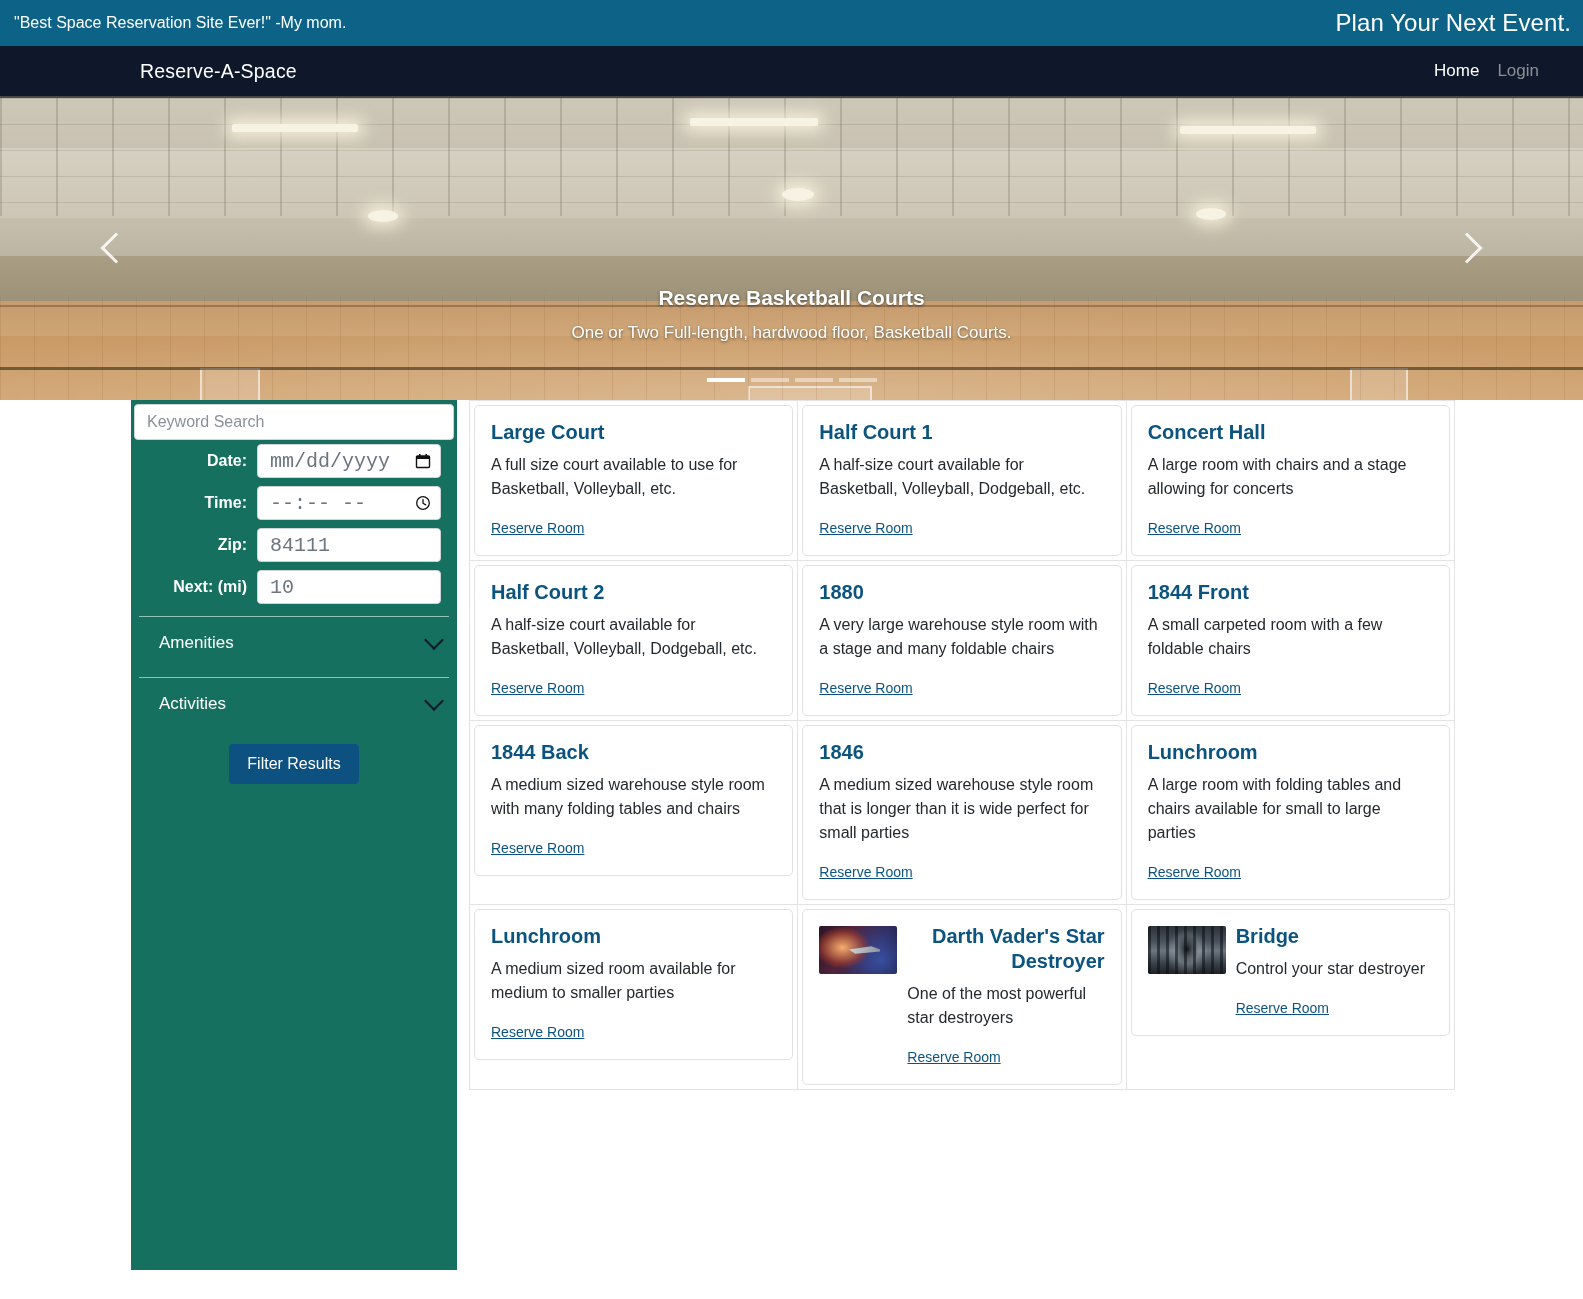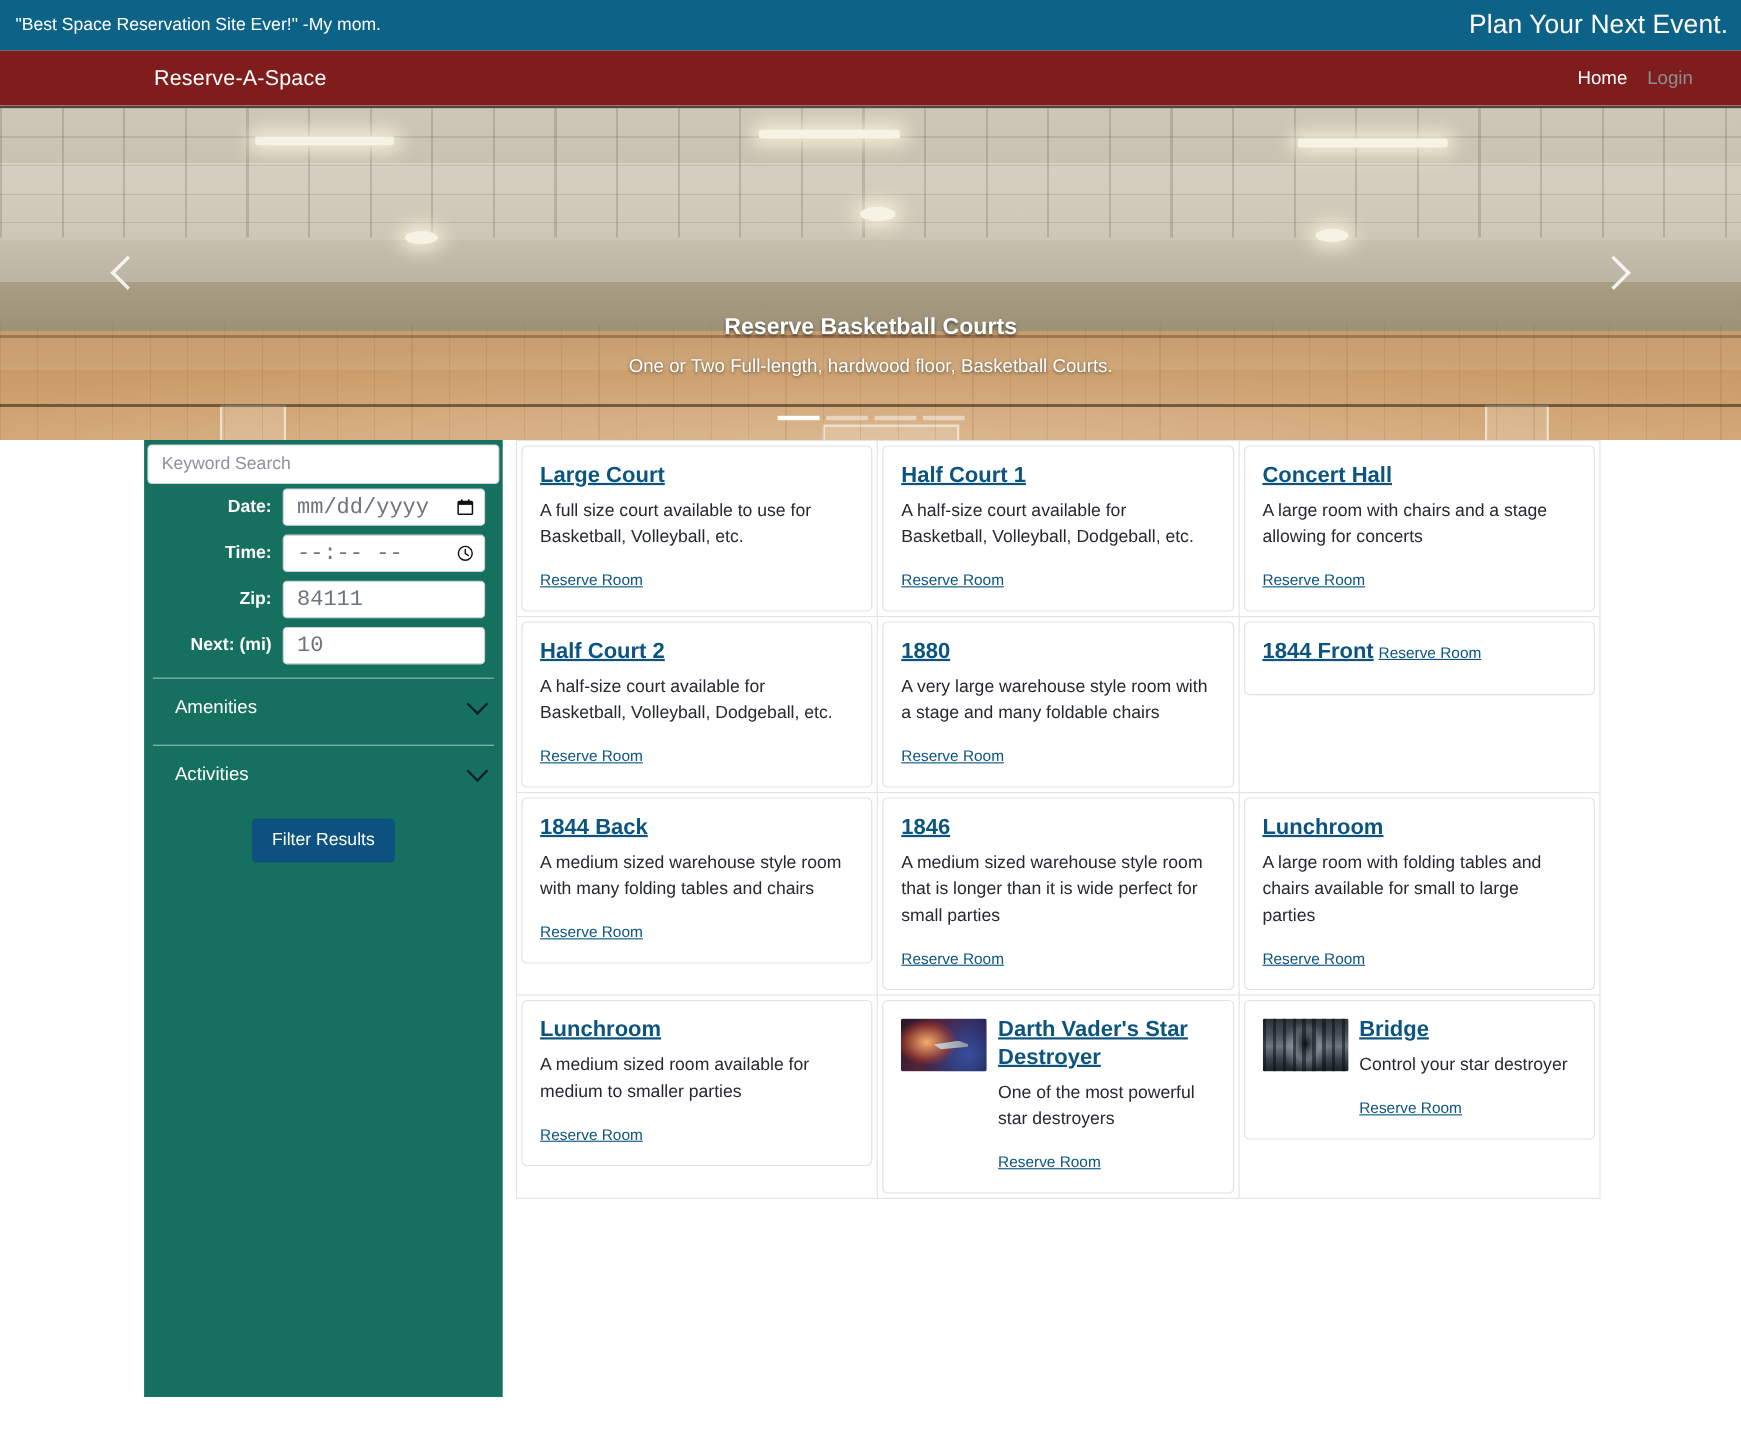--- a/index.html
+++ b/index.html
@@ -19,21 +19,21 @@
     display: flex;
     align-items: center;
     justify-content: space-between;
     padding: 0 12px 0 14px;
     color: #ffffff;
   }
   .tagline-right { font-size: 24px; letter-spacing: .1px; }
 
   
   .navbar {
-    background: #7f1d1d;
+    background: #0f172a;
     height: 50px;
     display: flex;
     align-items: center;
     padding: 0 22px 0 140px;
   }
   .brand {
     color: #ffffff;
     font-size: 19.5px;
     letter-spacing: .2px;
   }
@@ -284,25 +284,25 @@
     content:""; position:absolute; inset:0;
     background:
       repeating-linear-gradient(to right, rgba(10,14,20,.55) 0 3px, rgba(0,0,0,0) 3px 9px),
       radial-gradient(ellipse 22% 45% at 50% 48%, #0f1318, rgba(0,0,0,0) 70%);
   }
   .card-body { flex: 1 1 auto; min-width: 0; }
   .card-title {
     color: #0b5480;
     font-size: 20px;
     font-weight: 700;
-    text-decoration: underline;
     display: inline-block;
     line-height: 1.25;
     margin: 0 0 8px 0;
     cursor: pointer;
+    text-align: right;
   }
   .card-desc {
     color: #24292e;
     font-size: 16px;
     line-height: 1.5;
     margin: 0 0 18px 0;
   }
   .reserve-link {
     color: #0b5480;
     font-size: 14px;
@@ -477,20 +477,21 @@
             <div class="card-title">1880</div>
             <div class="card-desc">A very large warehouse style room with a stage and many foldable chairs</div>
             <a class="reserve-link" href="#">Reserve Room</a>
           </div>
         </div>
       </div>
       <div class="res-col">
         <div class="card">
           <div class="card-body">
             <div class="card-title">1844 Front</div>
+            <div class="card-desc">A small carpeted room with a few foldable chairs</div>
             <a class="reserve-link" href="#">Reserve Room</a>
           </div>
         </div>
       </div>
     </div>
 
     <div class="res-row">
       <div class="res-col">
         <div class="card">
           <div class="card-body">

